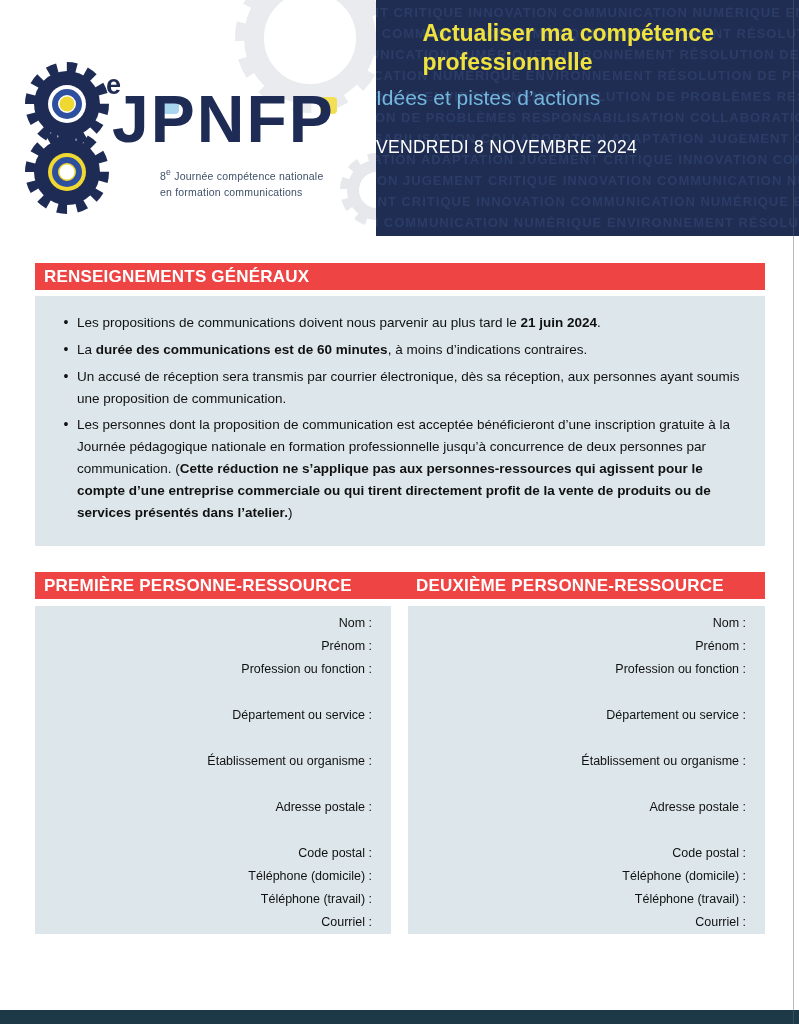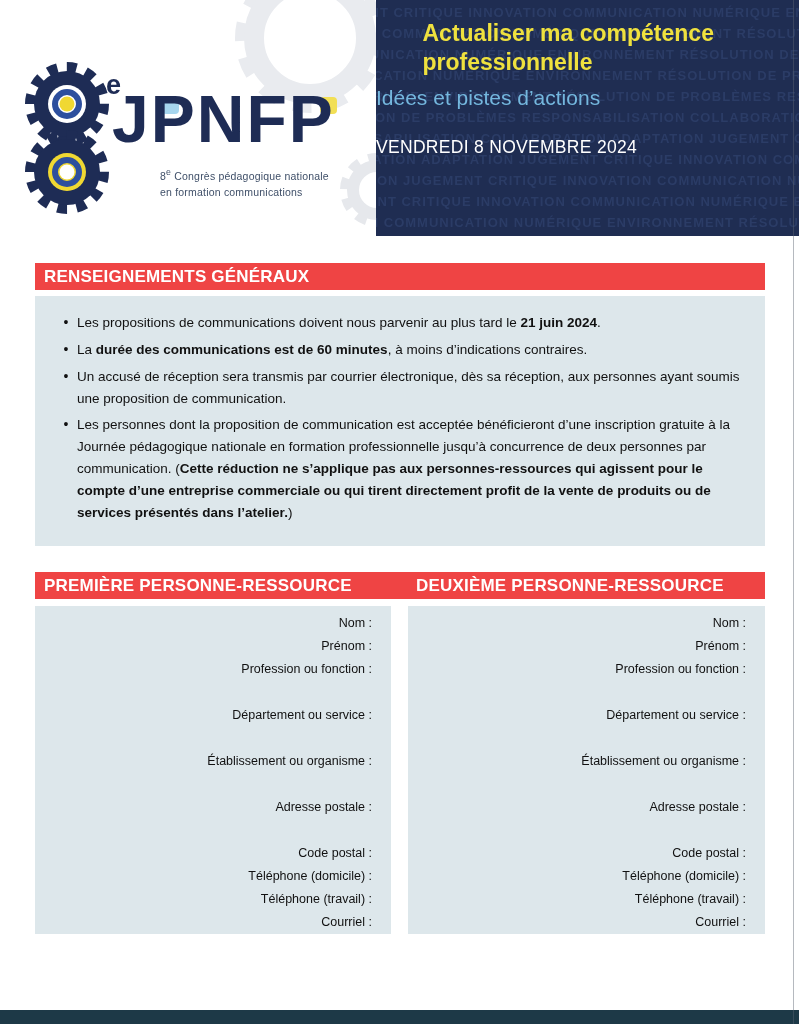--- a/index.html
+++ b/index.html
@@ -88,21 +88,21 @@
     <circle cx="43" cy="114" r="33" fill="#1e2c55"></circle>
     <circle cx="43" cy="114" r="19" fill="#f0d832"></circle>
     <circle cx="43" cy="114" r="12" fill="none" stroke="#2d4f9e" stroke-width="6"></circle>
     <circle cx="43" cy="114" r="7.5" fill="#ffffff"></circle>
   </svg>
   <span class="logo-sup-e">e</span>
   <span class="p-accent blue"></span>
   <span class="p-accent yellow"></span>
   <div class="wordmark">JPNFP</div>
   <div class="tagline">
-    <div><span>8</span><sup>e</sup><span> Congrès pédagogique nationale</span></div>
+    <div><span>8</span><sup>e</sup><span> Journée compétence nationale</span></div>
     <div>en formation communications</div>
   </div>
 </div>
 
 <div class="banner">
   <div id="watermark">
       <div class="wm-row" style="top: 2px; left: -28px;">MENT CRITIQUE INNOVATION COMMUNICATION NUMÉRIQUE ENVIRONNEMENT RÉSOLU</div>
       <div class="wm-row" style="top: 23px; left: -52px;">VATION COMMUNICATION NUMÉRIQUE ENVIRONNEMENT  RÉSOLUTION DE PROBLÈMES</div>
       <div class="wm-row" style="top: 44px; left: -18px;">MUNICATION NUMÉRIQUE ENVIRONNEMENT RÉSOLUTION DE PROBLÈMES RESPONSABI</div>
       <div class="wm-row" style="top: 65px; left: -40px;">MUNICATION NUMÉRIQUE ENVIRONNEMENT RÉSOLUTION DE PROBLÈMES RESPONSAB</div>

